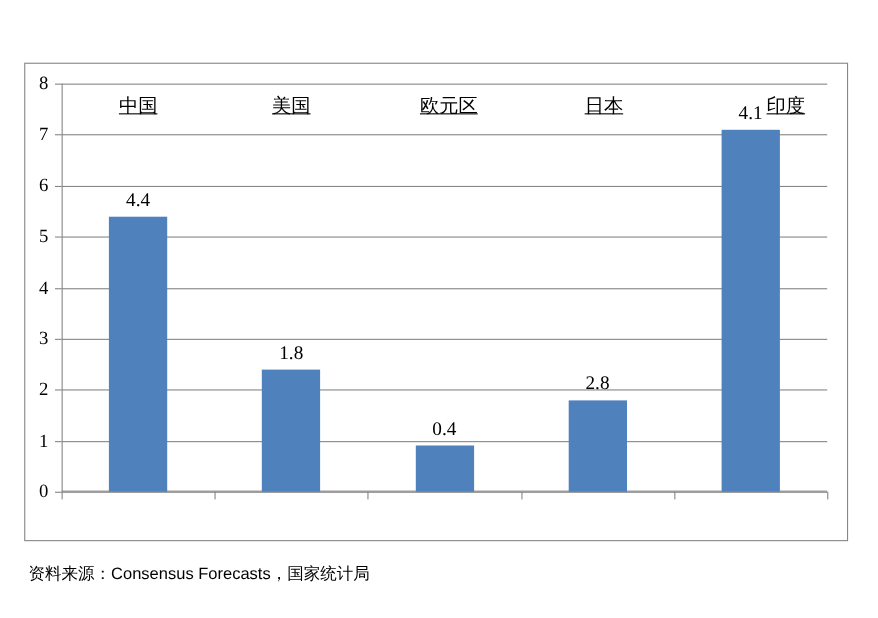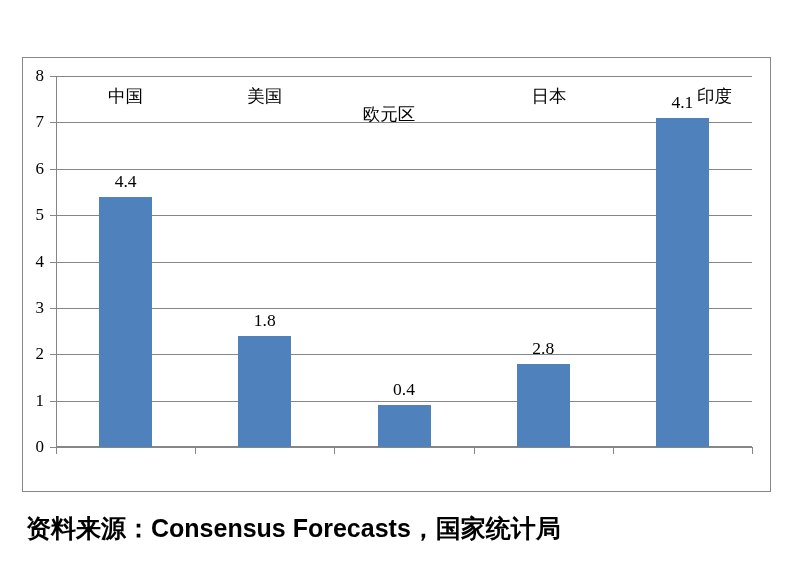--- a/index.html
+++ b/index.html
@@ -31,22 +31,22 @@
     letter-spacing: 0.2px;
     color: #000000;
     white-space: nowrap;
   }
 
   
   .fig-source {
     position: absolute;
     left: 26px;
     top: 512px;
-    font-size: 25px;
-    font-weight: 700;
+    font-size: 15px;
+    font-weight: 400;
     color: #000000;
     white-space: nowrap;
   }
 
   
   .chart-frame {
     position: absolute;
     left: 22px;
     top: 57px;
     width: 749px;
@@ -133,20 +133,21 @@
   }
 
   .cat-label {
     position: absolute;
     transform: translateX(-50%);
     font-family: "Liberation Serif", serif;
     font-size: 17.5px;
     color: #000000;
     white-space: nowrap;
     top: 8px;
+    text-decoration: underline;
   }
 </style>
 </head>
 <body>
 
 <div id="page">
 
 
   <div class="chart-frame">
     <div class="plot-area" id="plot-area">
@@ -183,21 +184,21 @@
         <div class="bar" style="left: 43.1px; top: 120.575px; width: 53px; height: 250.425px; background: rgb(79, 129, 189);"></div>
         <div class="bar-label" style="left: 69.6px; top: 94.575px;">4.4</div>
         <div class="cat-label" style="left: 69.6px;">中国</div>
         <div class="xtick-mark" style="left: 139.2px;"></div>
         <div class="bar" style="left: 182.3px; top: 259.7px; width: 53px; height: 111.3px; background: rgb(79, 129, 189);"></div>
         <div class="bar-label" style="left: 208.8px; top: 233.7px;">1.8</div>
         <div class="cat-label" style="left: 208.8px;">美国</div>
         <div class="xtick-mark" style="left: 278.4px;"></div>
         <div class="bar" style="left: 321.5px; top: 329.262px; width: 53px; height: 41.7375px; background: rgb(79, 129, 189);"></div>
         <div class="bar-label" style="left: 348px; top: 303.262px;">0.4</div>
-        <div class="cat-label" style="left: 333px; margin-top: 18px;">欧元区</div>
+        <div class="cat-label" style="left: 352px;">欧元区</div>
         <div class="xtick-mark" style="left: 417.6px;"></div>
         <div class="bar" style="left: 460.7px; top: 287.525px; width: 53px; height: 83.475px; background: rgb(79, 129, 189);"></div>
         <div class="bar-label" style="left: 487.2px; top: 261.525px;">2.8</div>
         <div class="cat-label" style="left: 493px;">日本</div>
         <div class="xtick-mark" style="left: 556.8px;"></div>
         <div class="xtick-mark" style="left: 696px;"></div>
         <div class="bar" style="left: 599.9px; top: 41.7375px; width: 53px; height: 329.262px; background: rgb(79, 129, 189);"></div>
         <div class="bar-label" style="left: 626.4px; top: 15.7375px;">4.1</div>
         <div class="cat-label" style="left: 626.4px; margin-left: 32px;">印度</div>
       </div>

